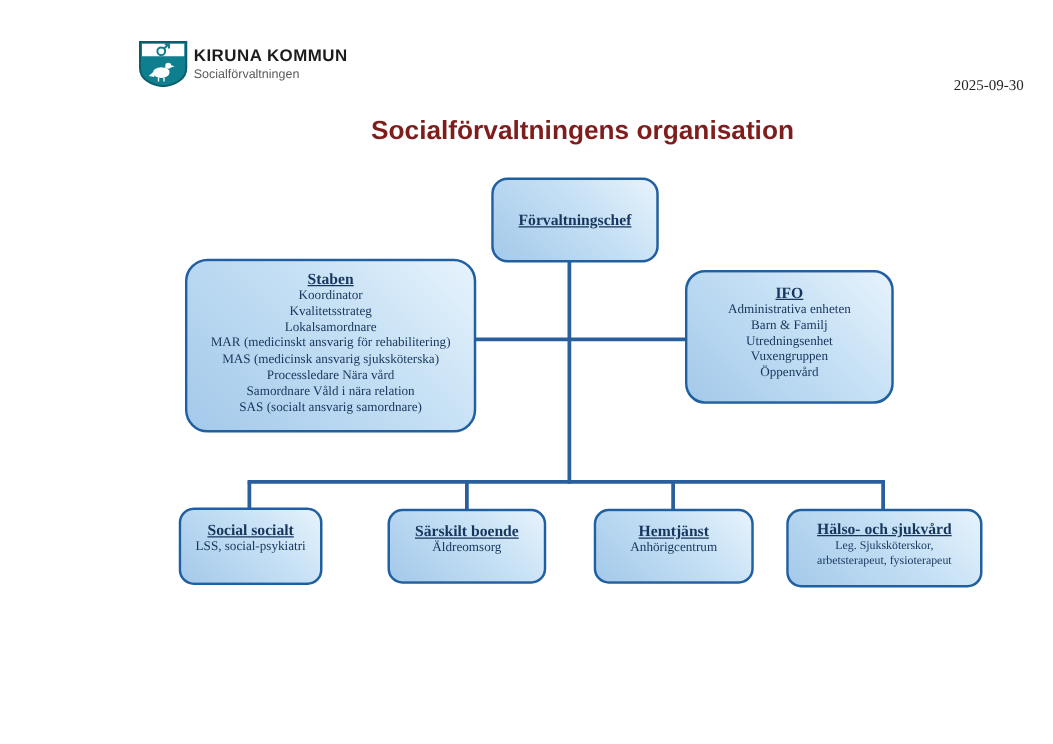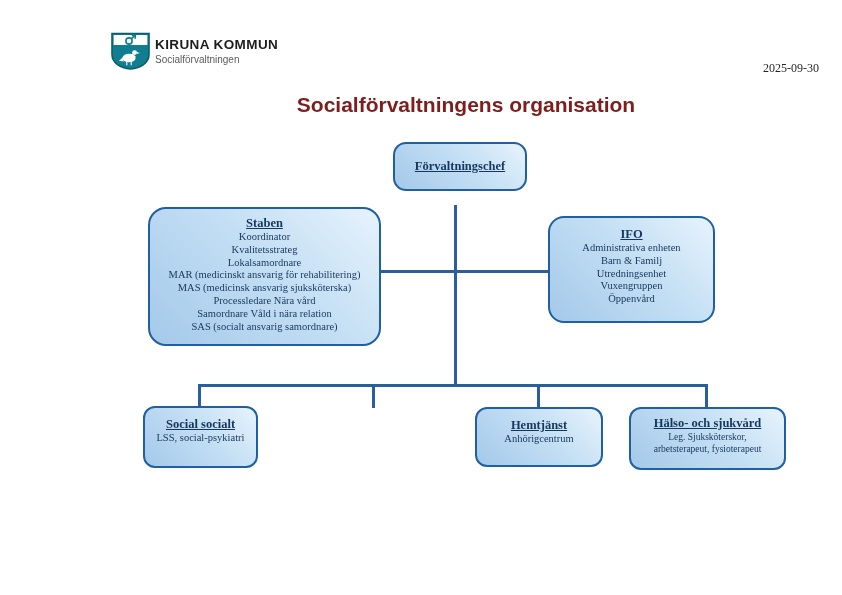--- a/index.html
+++ b/index.html
@@ -79,21 +79,21 @@
     line-height: 15px;
   }
   .member {
     display: block;
     font-size: 10.5px;
     line-height: 12.8px;
   }
   .member-small { font-size: 9.5px; line-height: 12px; }
 
   .node-root {
-    left: 348px; top: 142px; width: 134px; height: 49px;
+    left: 348px; top: 142px; width: 134px; height: 68px;
     display: flex; align-items: center; justify-content: center;
     border-radius: 13px;
   }
   .node-staben { left: 103px; top: 207px; width: 233px; height: 139px; padding-top: 7px; border-radius: 18px; }
   .node-ifo    { left: 503px; top: 216px; width: 167px; height: 107px; padding-top: 9px; border-radius: 16px; }
 
   .node-social   { left: 98px;  top: 406px; width: 115px; height: 62px; padding-top: 9px; border-radius: 12px; }
   .node-sarskilt { left: 265px; top: 407px; width: 127px; height: 60px; padding-top: 9px; border-radius: 12px; }
   .node-hemtjanst{ left: 430px; top: 407px; width: 128px; height: 60px; padding-top: 9px; border-radius: 12px; }
   .node-halso    { left: 584px; top: 407px; width: 157px; height: 63px; padding-top: 7px; border-radius: 12px; }
@@ -159,20 +159,24 @@
     <span class="member">Utredningsenhet</span>
     <span class="member">Vuxengruppen</span>
     <span class="member">Öppenvård</span>
   </div>
 
   <div class="node node-social">
     <div class="node-title">Social socialt</div>
     <span class="member">LSS, social-psykiatri</span>
   </div>
 
+  <div class="node node-sarskilt">
+    <div class="node-title">Särskilt boende</div>
+    <span class="member">Äldreomsorg</span>
+  </div>
 
   <div class="node node-hemtjanst">
     <div class="node-title">Hemtjänst</div>
     <span class="member">Anhörigcentrum</span>
   </div>
 
   <div class="node node-halso">
     <div class="node-title">Hälso- och sjukvård</div>
     <span class="member member-small">Leg. Sjuksköterskor,</span>
     <span class="member member-small">arbetsterapeut, fysioterapeut</span>

